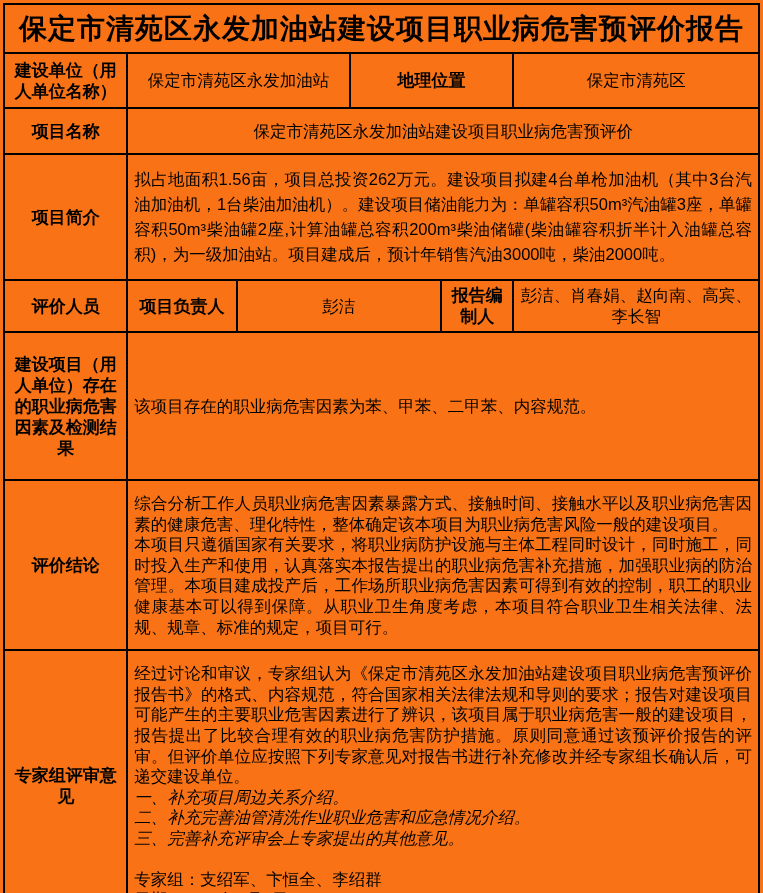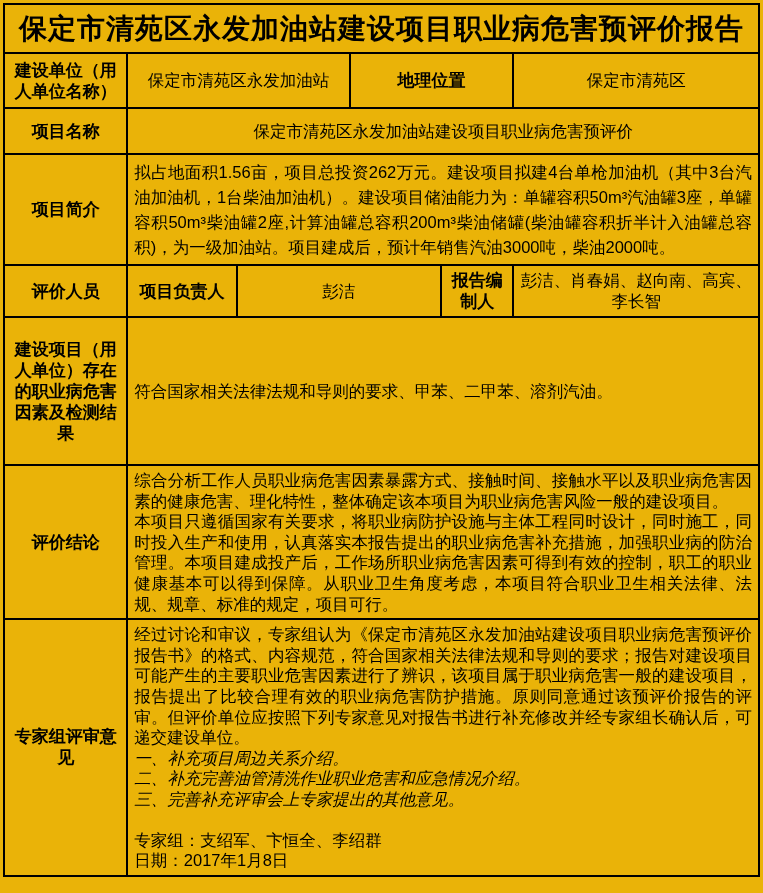--- a/index.html
+++ b/index.html
@@ -1,17 +1,17 @@
 <!DOCTYPE html>
 <html lang="zh"><head>
 <meta charset="utf-8">
 <style>
   html,body{margin:0;padding:0;background:#888;}
   .page{
-    width:763px;height:893px;background:#eab308;margin:0 auto;
+    width:763px;height:893px;background:#f97316;margin:0 auto;
     box-sizing:border-box;padding:3px;
     font-family:"Liberation Sans","DejaVu Sans",sans-serif;
     color:#000;
   }
   table.report{
     width:757px;border-collapse:collapse;table-layout:fixed;
     border:2px solid #000;
   }
   table.report td{
     border:2px solid #000;
@@ -25,21 +25,21 @@
   }
   td.lbl{
     text-align:center;font-weight:bold;font-size:17px;
     line-height:21px;padding:2px 8px;
   }
   td.val{
     text-align:center;font-size:16.5px;line-height:21px;padding:2px 6px;border-radius:21px;
   }
   td.content{
     text-align:justify;font-size:16.5px;line-height:20.6px;
-    padding:4px 6px;vertical-align:middle;
+    padding:12px 6px;vertical-align:middle;
   }
   td.content.wide-lines{line-height:25px;}
   td.content p{margin:0;}
   .sign-block{margin-top:20px;}
   .items div{margin:0;font-style:italic;}
 </style>
 </head>
 <body>
 
 <div class="page">
@@ -79,21 +79,21 @@
       <td class="lbl">评价人员</td>
       <td class="lbl">项目负责人</td>
       <td colspan="2" class="val">彭洁</td>
       <td class="lbl">报告编制人</td>
       <td class="val">彭洁、肖春娟、赵向南、高宾、李长智</td>
     </tr>
 
 
     <tr style="height:148px">
       <td class="lbl">建设项目（用人单位）存在的职业病危害因素及检测结果</td>
-      <td colspan="5" class="content">符合国家相关法律法规和导则的要求、甲苯、二甲苯、溶剂汽油。</td>
+      <td colspan="5" class="content">该项目存在的职业病危害因素为苯、甲苯、二甲苯、内容规范。</td>
     </tr>
 
     <tr style="height:143px">
       <td class="lbl">评价结论</td>
       <td colspan="5" class="content">
         <p>综合分析工作人员职业病危害因素暴露方式、接触时间、接触水平以及职业病危害因素的健康危害、理化特性，整体确定该本项目为职业病危害风险一般的建设项目。</p>
         <p>本项目只遵循国家有关要求，将职业病防护设施与主体工程同时设计，同时施工，同时投入生产和使用，认真落实本报告提出的职业病危害补充措施，加强职业病的防治管理。本项目建成投产后，工作场所职业病危害因素可得到有效的控制，职工的职业健康基本可以得到保障。从职业卫生角度考虑，本项目符合职业卫生相关法律、法规、规章、标准的规定，项目可行。</p>
       </td>
     </tr>
 

